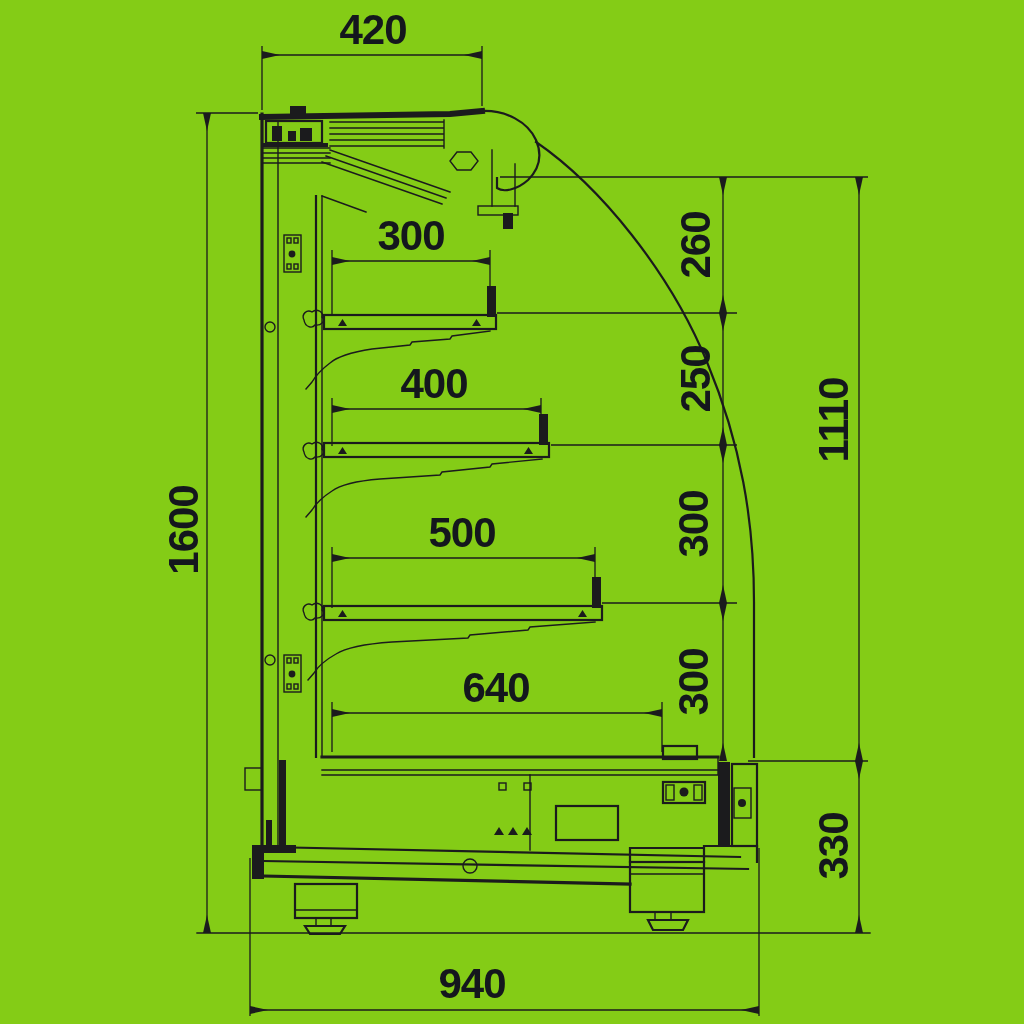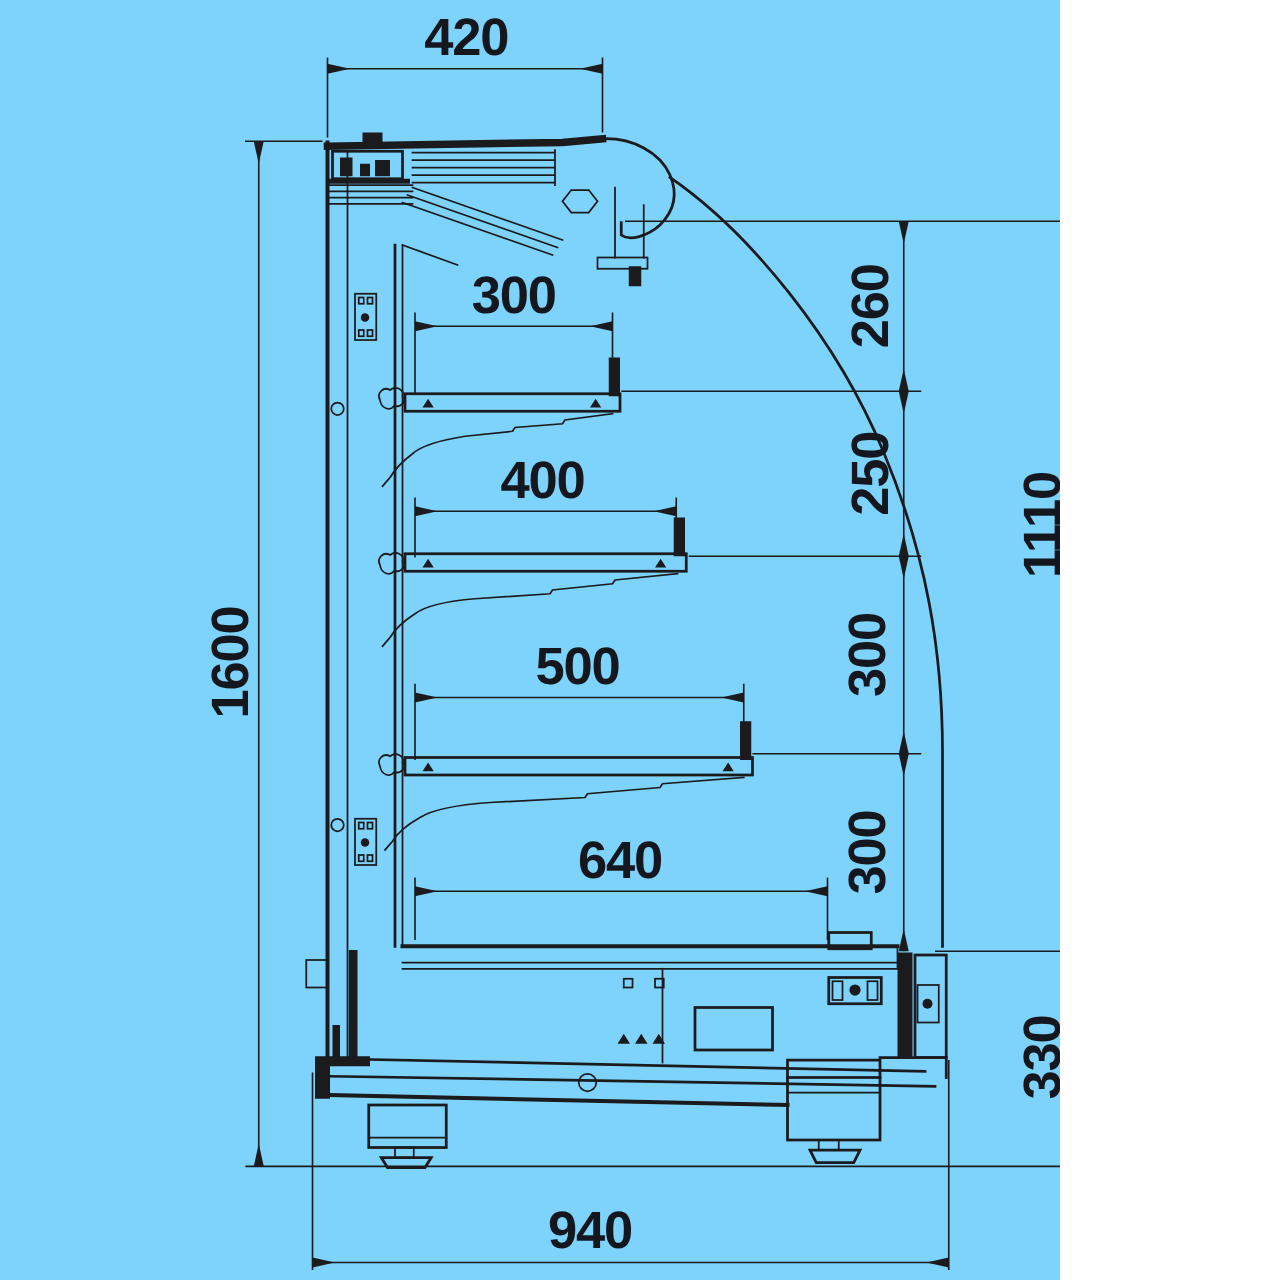--- a/index.html
+++ b/index.html
@@ -1,16 +1,16 @@
 <!DOCTYPE html>
 <html><head>
 <meta charset="utf-8">
 <style>
   html,body{margin:0;padding:0;background:#ffffff;}
-  .page{position:relative;width:848px;height:1024px;background:#7dd3fc;overflow:hidden;}
+  .page{position:relative;width:1024px;height:1024px;background:#84cc16;overflow:hidden;}
   svg{display:block;}
   
   .ln   {stroke:#1b1b1d;stroke-width:2.2;fill:none;stroke-linecap:square;stroke-linejoin:miter;}
   .ln15 {stroke:#1b1b1d;stroke-width:1.4;fill:none;stroke-linecap:square;}
   .ln3  {stroke:#1b1b1d;stroke-width:3.2;fill:none;stroke-linecap:square;}
   .lnT  {stroke:#1b1b1d;stroke-width:6;fill:none;stroke-linecap:square;}
   .lnT4 {stroke:#1b1b1d;stroke-width:4;fill:none;stroke-linecap:square;}
   .fillb{fill:#1b1b1d;stroke:none;}
   
   .ext,.dim{stroke:#1b1b1d;stroke-width:1.3;fill:none;}

